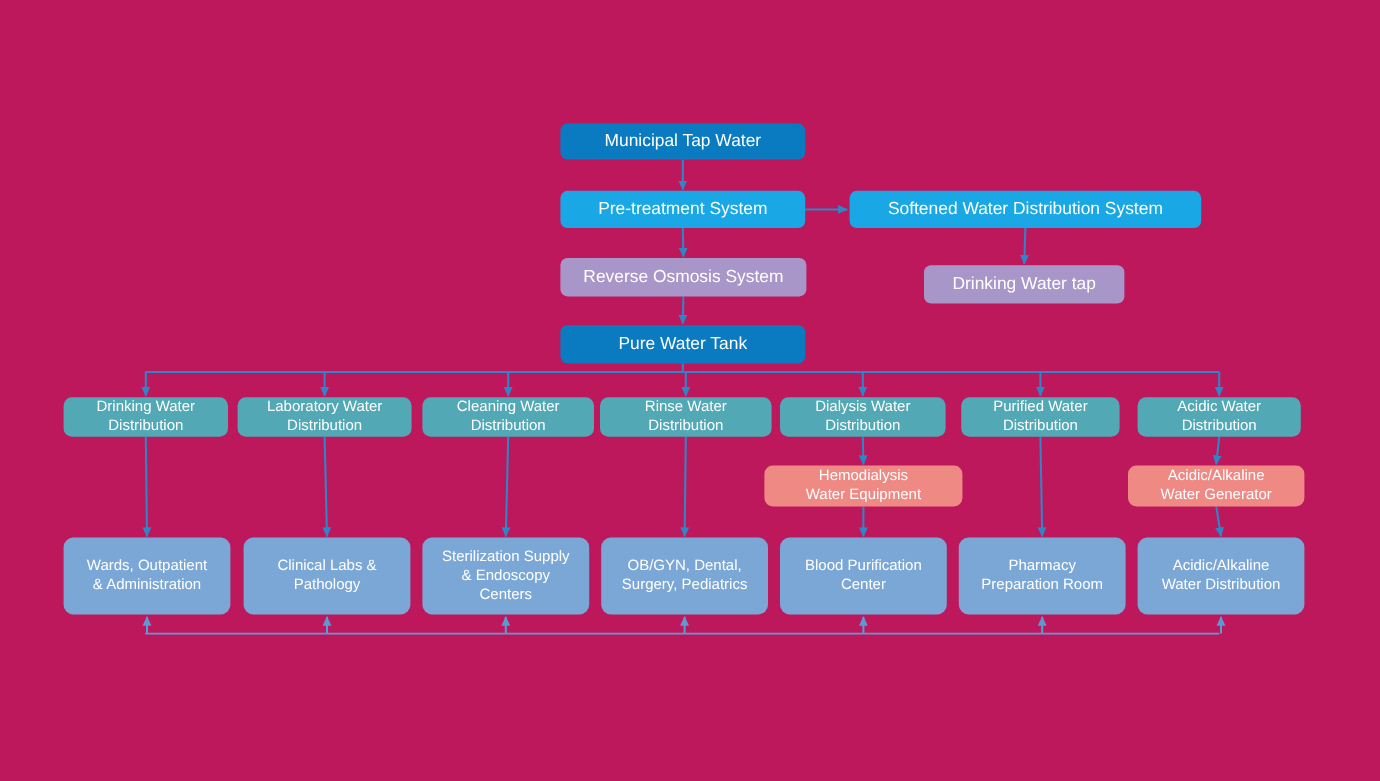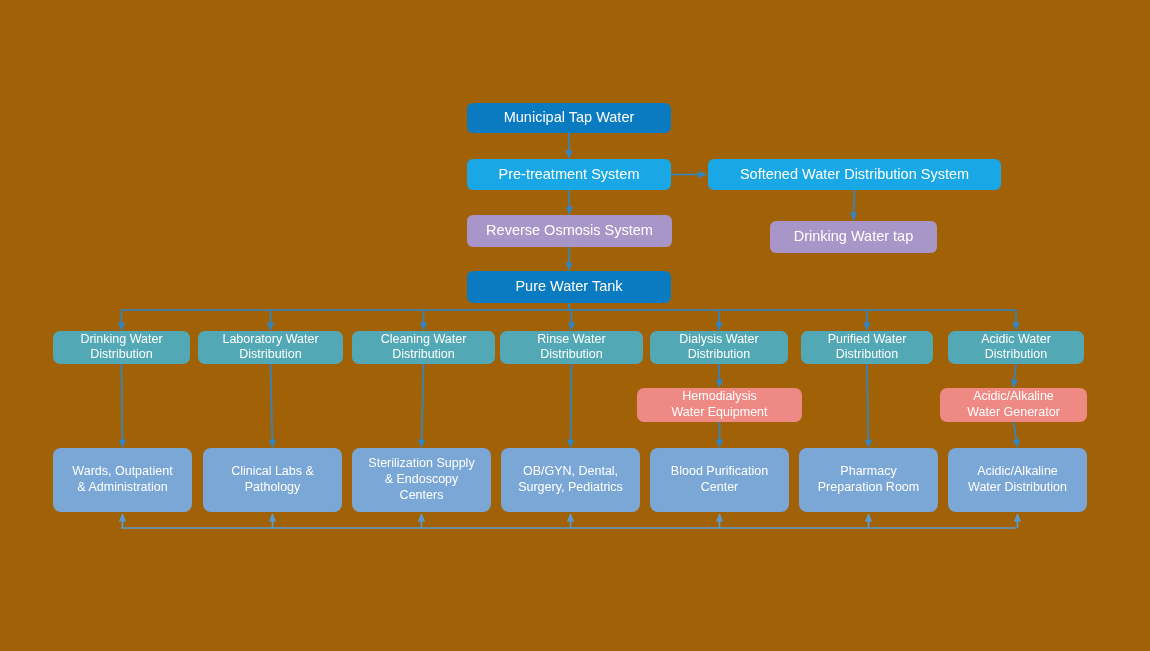--- a/index.html
+++ b/index.html
@@ -8,21 +8,21 @@
     padding: 0;
     background: #ffffff;
   }
   body {
     font-family: "Liberation Sans", sans-serif;
   }
   #diagram-root {
     position: relative;
     width: 1150px;
     height: 651px;
-    background: #a16207;
+    background: #be185d;
     overflow: hidden;
   }
   #flow-svg {
     position: absolute;
     left: 0;
     top: 0;
     width: 1150px;
     height: 651px;
   }
   .node-label {

